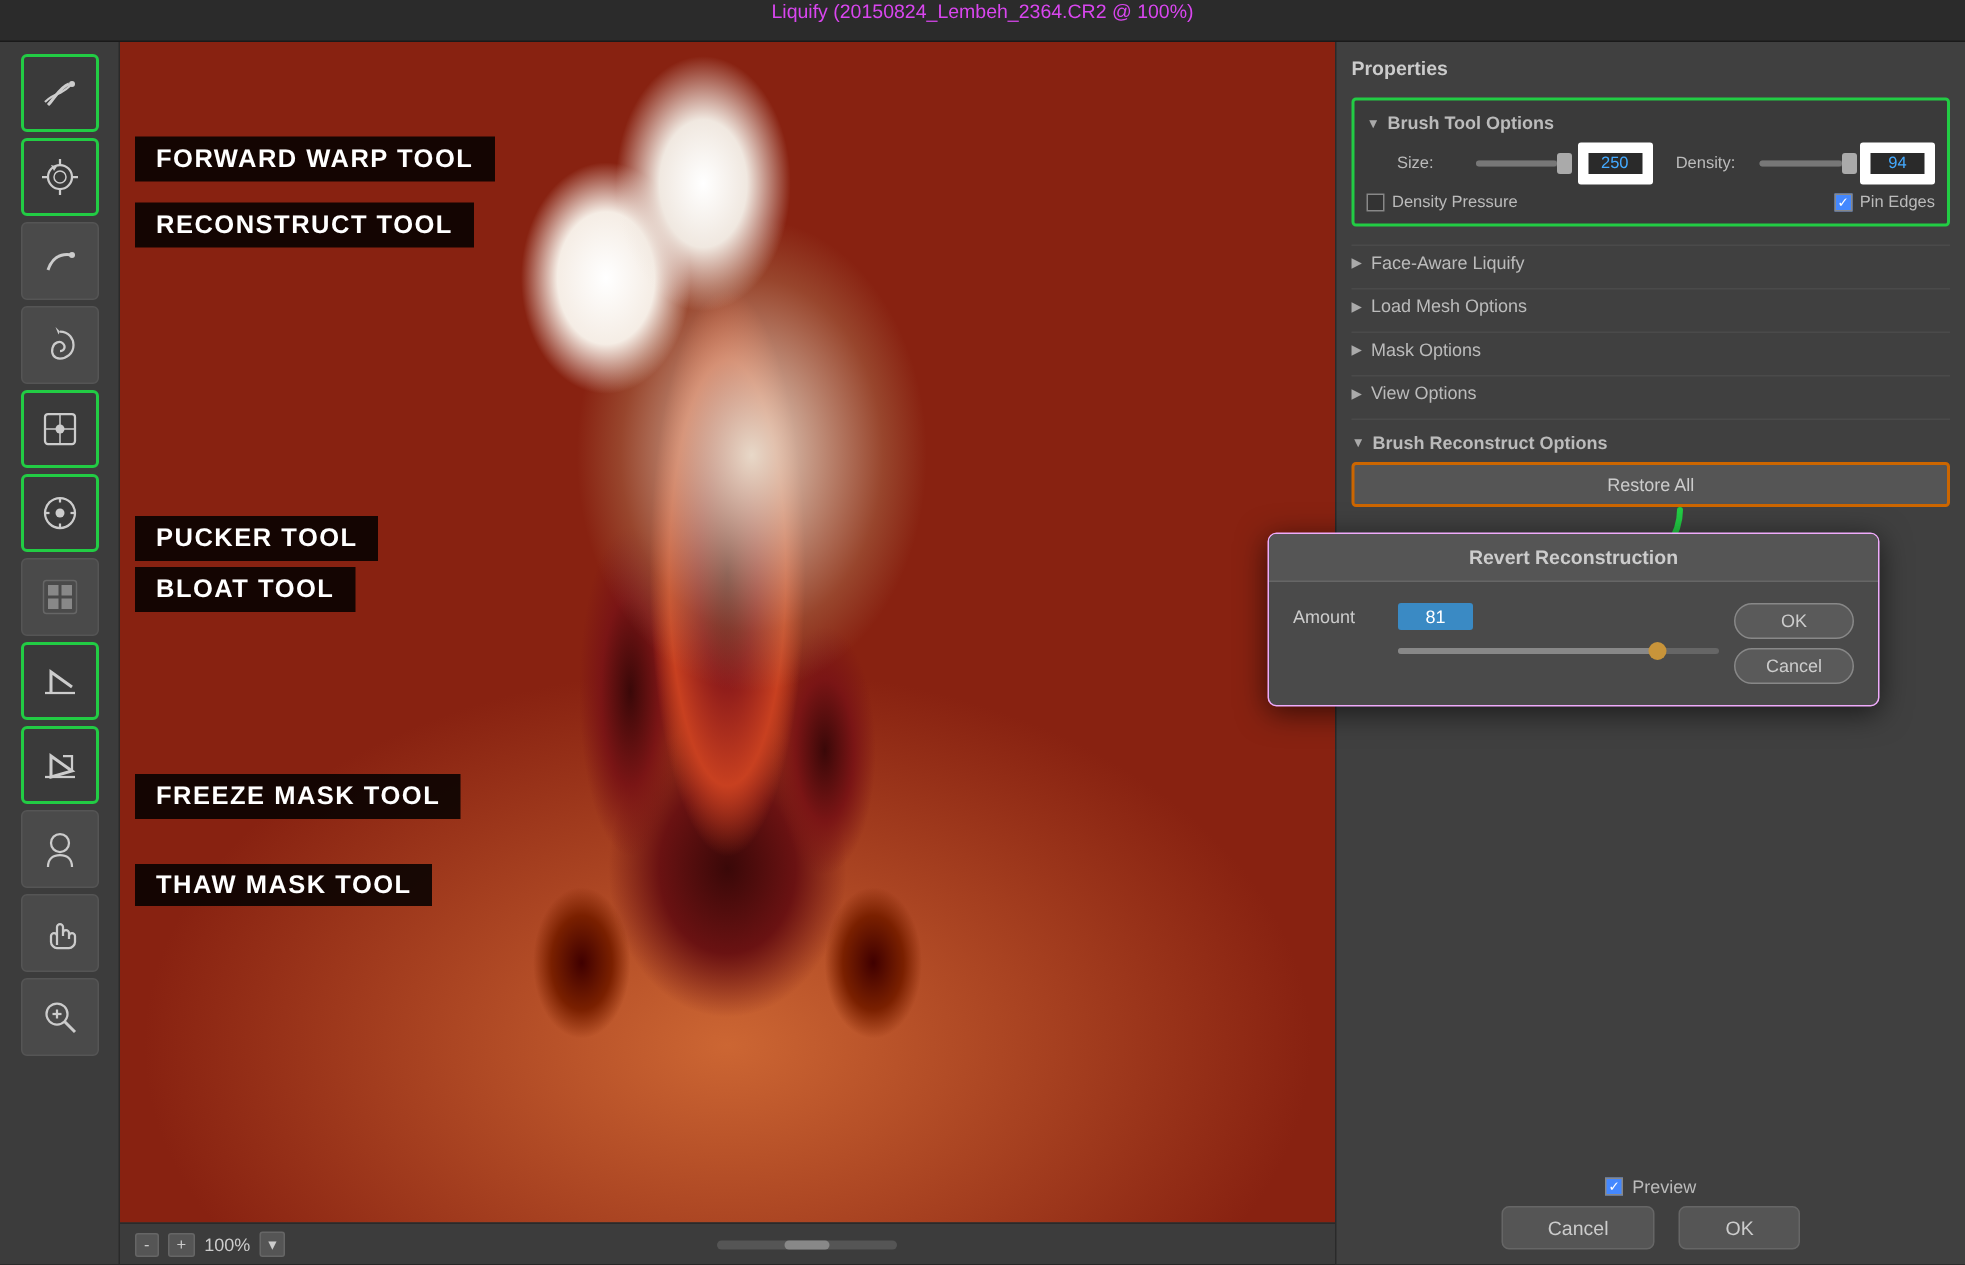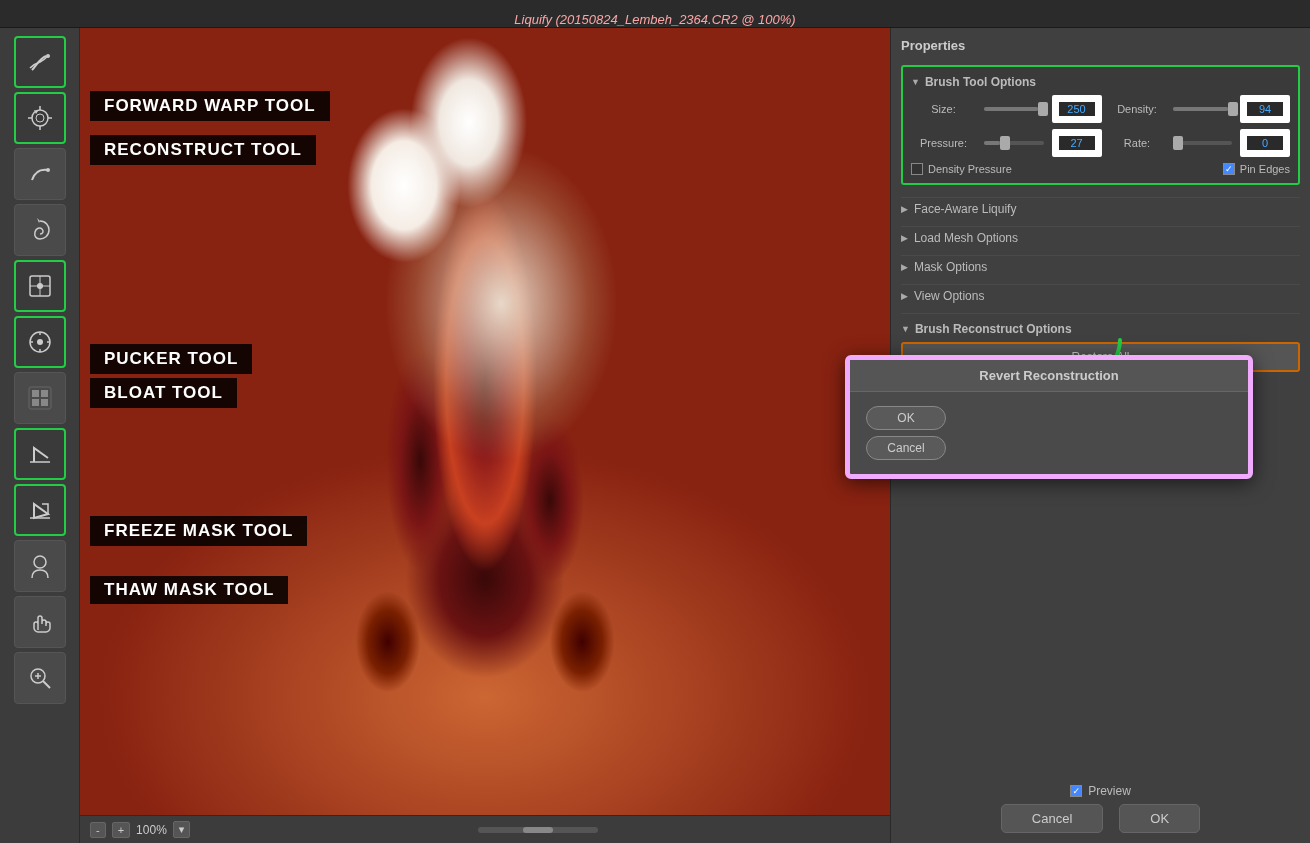--- a/index.html
+++ b/index.html
@@ -13,27 +13,26 @@
       overflow: hidden;
       display: flex;
       flex-direction: column;
     }
 
     
     #title-bar {
       background: #2b2b2b;
       height: 28px;
       display: flex;
-      align-items: flex-end;
+      align-items: flex-start;
       justify-content: center;
-      color: #fca5a5;
+      color: #d946ef;
       font-size: 13px;
       border-bottom: 1px solid #1a1a1a;
       flex-shrink: 0;
-      font-style: italic;
     }
 
     
     #main {
       display: flex;
       flex: 1;
       overflow: hidden;
     }
 
     
@@ -283,21 +282,21 @@
       border-radius: 5px;
     }
 
     
     #revert-dialog {
       position: absolute;
       top: 355px;
       left: 845px;
       width: 408px;
       background: #4a4a4a;
-      border: 5px solid #f0abfc;
+      border: 1px solid #f0abfc;
       border-radius: 6px;
       box-shadow: 0 4px 20px rgba(0,0,0,0.6);
       z-index: 100;
       padding: 0;
       overflow: hidden;
     }
 
     .dialog-title-bar {
       background: #555;
       padding: 8px 12px;
@@ -600,39 +599,20 @@
         <span class="brush-label" style="width:55px;">Density:</span>
         <div class="brush-slider-container">
           <div class="slider-track">
             <div class="slider-fill" style="width:94%;"></div>
             <div class="slider-thumb" style="left:94%;"></div>
           </div>
         </div>
         <input class="brush-value-input" type="text" value="94" style="">
       </div>
 
-      <div class="brush-row">
-        <span class="brush-label">Pressure:</span>
-        <div class="brush-slider-container">
-          <div class="slider-track">
-            <div class="slider-fill" style="width:27%;"></div>
-            <div class="slider-thumb" style="left:27%;"></div>
-          </div>
-        </div>
-        <input class="brush-value-input" type="text" value="27" style="">
-
-        <span class="brush-label" style="width:55px;">Rate:</span>
-        <div class="brush-slider-container">
-          <div class="slider-track">
-            <div class="slider-fill" style="width:0%;"></div>
-            <div class="slider-thumb" style="left:0%;"></div>
-          </div>
-        </div>
-        <input class="brush-value-input" type="text" value="0" style="">
-      </div>
 
       <div style="display:flex; justify-content:space-between; align-items:center;">
         <div class="checkbox-row">
           <div class="check-box"></div>
           <span>Density Pressure</span>
         </div>
         <div class="checkbox-row">
           <div class="check-box checked"></div>
           <span>Pin Edges</span>
         </div>
@@ -683,20 +663,32 @@
     </div>
 
   </div>
 
 </div>
 
 <div id="revert-dialog">
   <div class="dialog-title-bar">Revert Reconstruction</div>
   <div class="dialog-body">
     <div class="dialog-content-row">
+      <div class="dialog-left">
+        <div class="dialog-row">
+          <span class="dialog-label">Amount</span>
+          <input class="dialog-input" type="text" value="81" style="">
+        </div>
+        <div style="padding: 0 0 8px 70px;">
+          <div class="dialog-slider">
+            <div class="dialog-slider-fill"></div>
+            <div class="dialog-slider-thumb"></div>
+          </div>
+        </div>
+      </div>
       <div class="dialog-btn-col">
         <button class="dialog-action-btn">OK</button>
         <button class="dialog-action-btn">Cancel</button>
       </div>
     </div>
   </div>
 </div>
 
 <svg id="green-arrow" style="position:absolute; top:330px; left:1040px; z-index:50; pointer-events:none;" width="100" height="120" viewBox="0 0 100 120">
   <path d="M 80 10 C 80 50 20 60 40 100" stroke="#22cc44" stroke-width="4" fill="none" stroke-linecap="round"></path>

